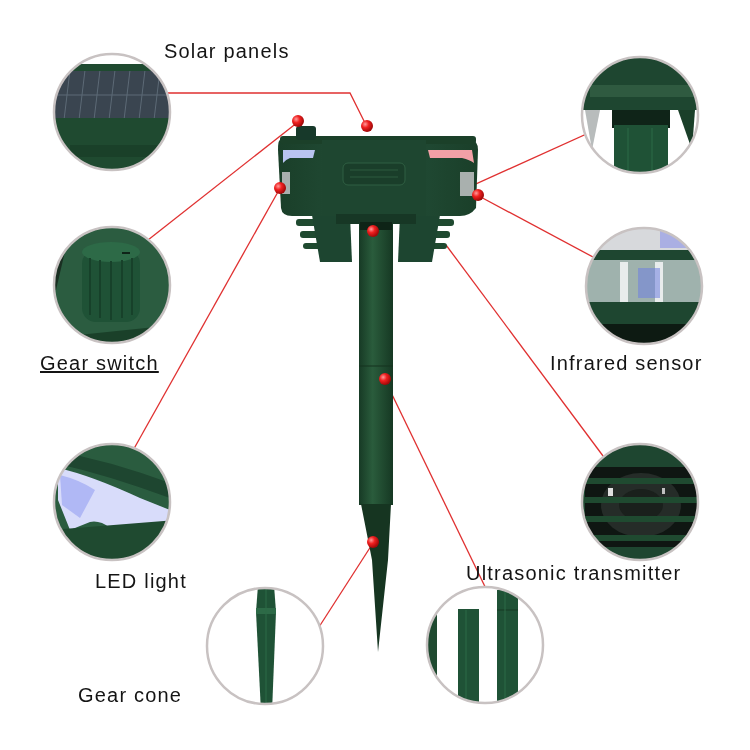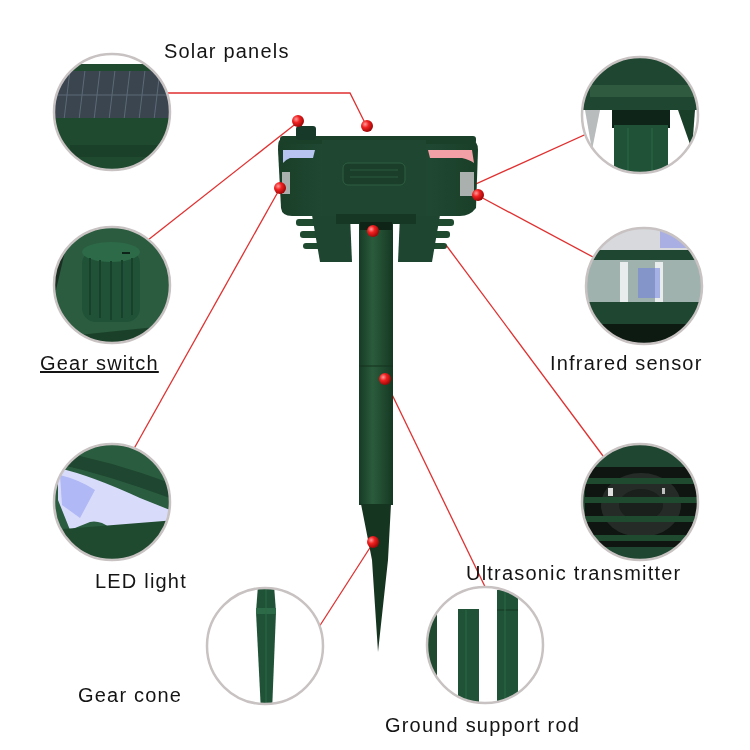--- a/index.html
+++ b/index.html
@@ -242,14 +242,13 @@
       <circle cx="485" cy="645" r="58" fill="none" stroke="#c8c2c2" stroke-width="2.5"></circle>
     </g>
   </svg>
 
   <div class="label" style="left:164px; top:40px;">Solar panels</div>
   <div class="label" style="left:40px; top:352px;text-decoration:underline;">Gear switch</div>
   <div class="label" style="left:550px; top:352px;text-align:center;">Infrared sensor</div>
   <div class="label" style="left:64px; top:570px;margin-left:31px;">LED light</div>
   <div class="label" style="left:466px; top:562px;">Ultrasonic transmitter</div>
   <div class="label" style="left:78px; top:684px;">Gear cone</div>
-  <div class="label" style="left:385px; top:714px;">Ground support rod</div>
 </div>
 
 </body></html>

